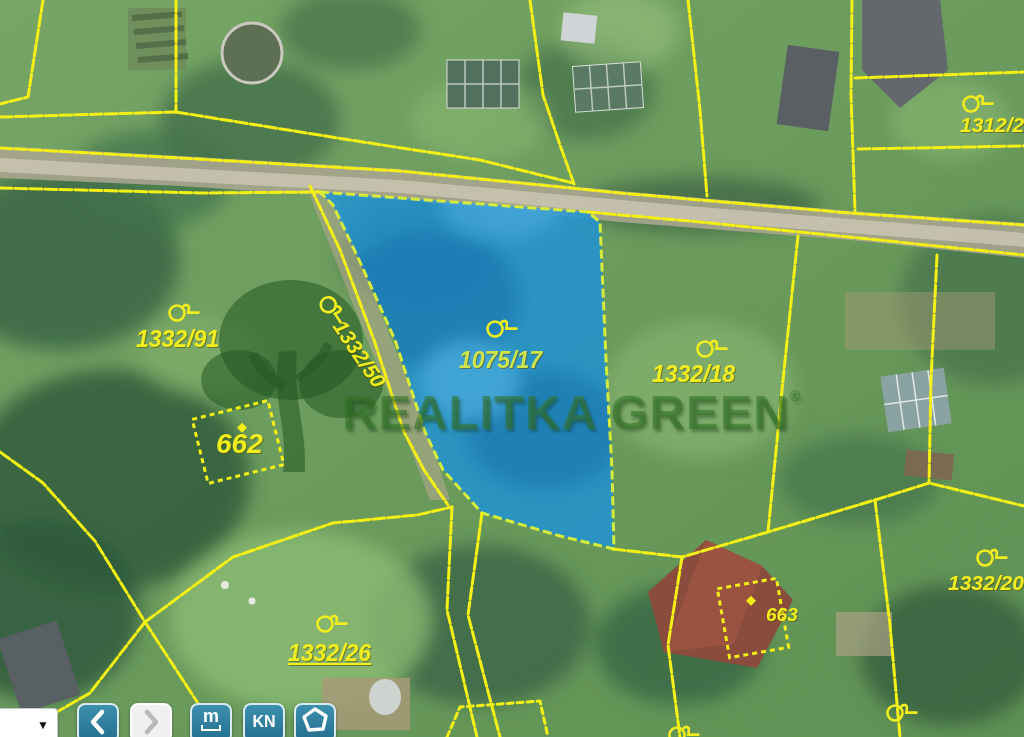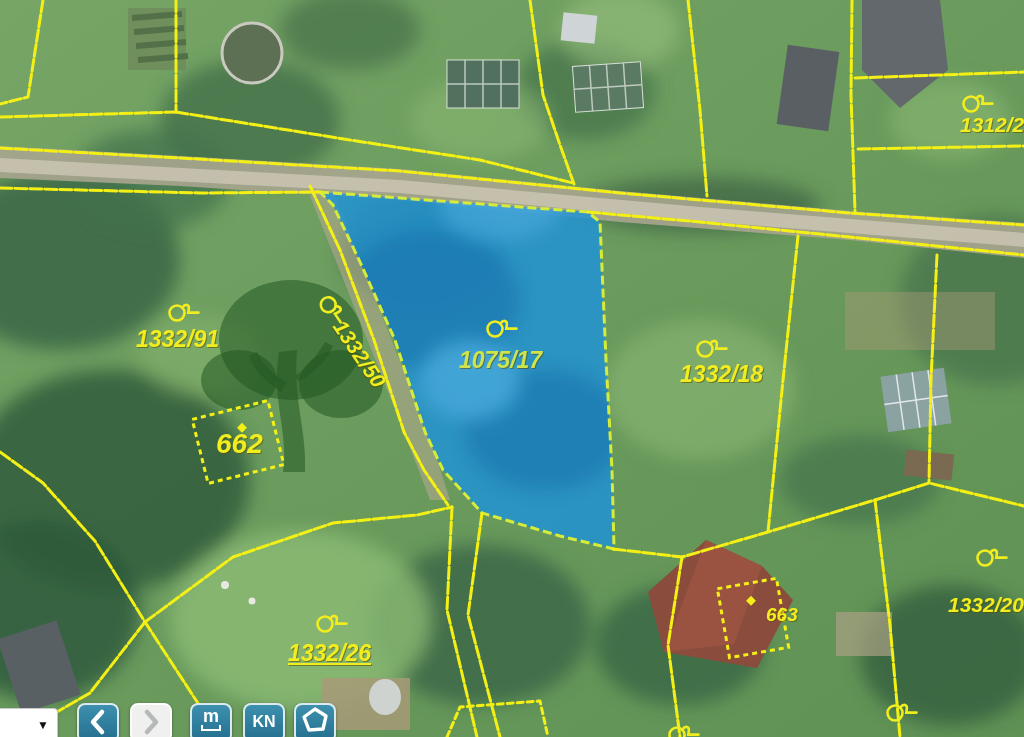--- a/index.html
+++ b/index.html
@@ -190,27 +190,28 @@
         <use href="#pmark" transform="translate(696,336)"></use>
         <use href="#pmark" transform="translate(962,91)"></use>
         <use href="#pmark" transform="translate(976,545)"></use>
         <use href="#pmark" transform="translate(316,611)"></use>
         <use href="#pmark" transform="translate(668,722)"></use>
         <use href="#pmark" transform="translate(886,700)"></use>
       </g>
     </g>
   </svg>
 
+  <div class="wmtext"><span>REALITKA GREEN</span><sup>®</sup></div>
 
   <div class="plabel" style="left:136px;top:326px;">1332/91</div>
   <div class="plabel rot" style="left:348px;top:316px;font-size:21px;transform:rotate(56deg);">1332/50</div>
   <div class="plabel onblue" style="left:459px;top:347px;">1075/17</div>
-  <div class="plabel" style="left:680px;top:361px;">1332/18</div>
+  <div class="plabel" style="left:652px;top:361px;">1332/18</div>
   <div class="plabel" style="left:944px;top:113px;font-size:21px;margin-left:16px;">1312/2</div>
-  <div class="plabel" style="left:948px;top:593px;font-size:21px;">1332/20</div>
+  <div class="plabel" style="left:948px;top:571px;font-size:21px;">1332/20</div>
   <div class="plabel" style="left:288px;top:640px;text-decoration:underline;">1332/26</div>
   <div class="plabel" style="left:216px;top:428px;font-size:28px;">662</div>
   <div class="plabel" style="left:730px;top:604px;font-size:19px;margin-left:36px;">663</div>
 
   <div class="scaleSelect">
     <span>▼</span>
   </div>
 
   <div class="tbtn" style="left:77px;">
     <svg width="26" height="34" viewBox="0 0 26 34">

